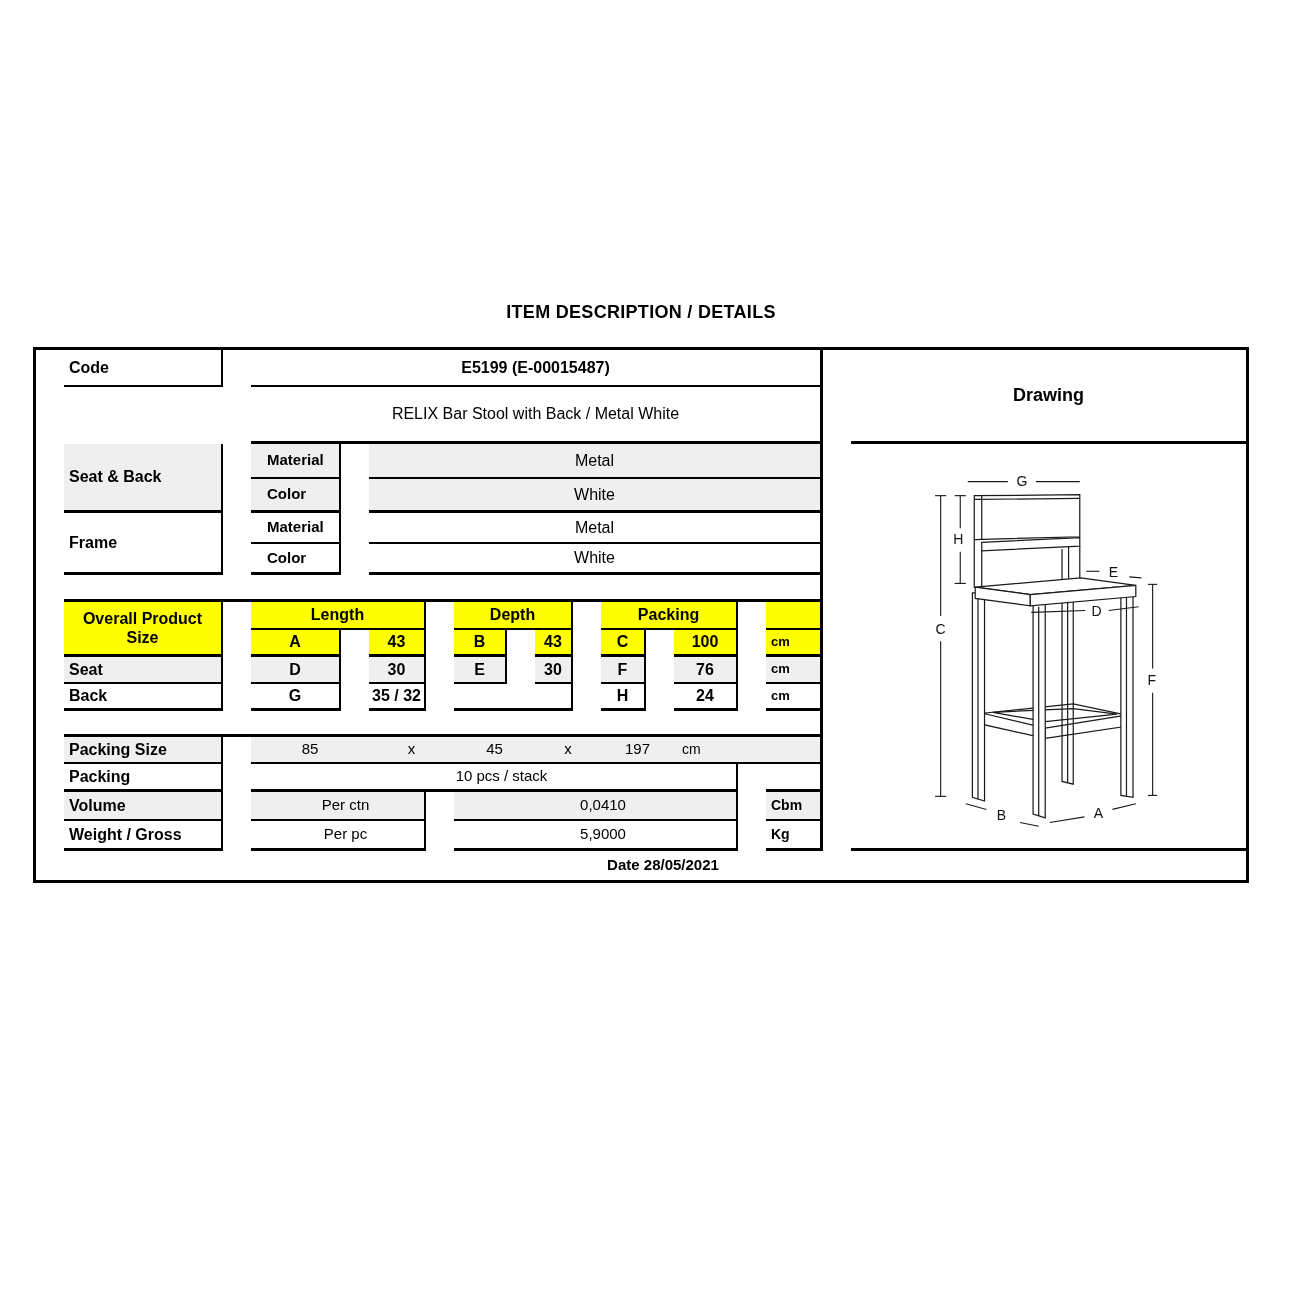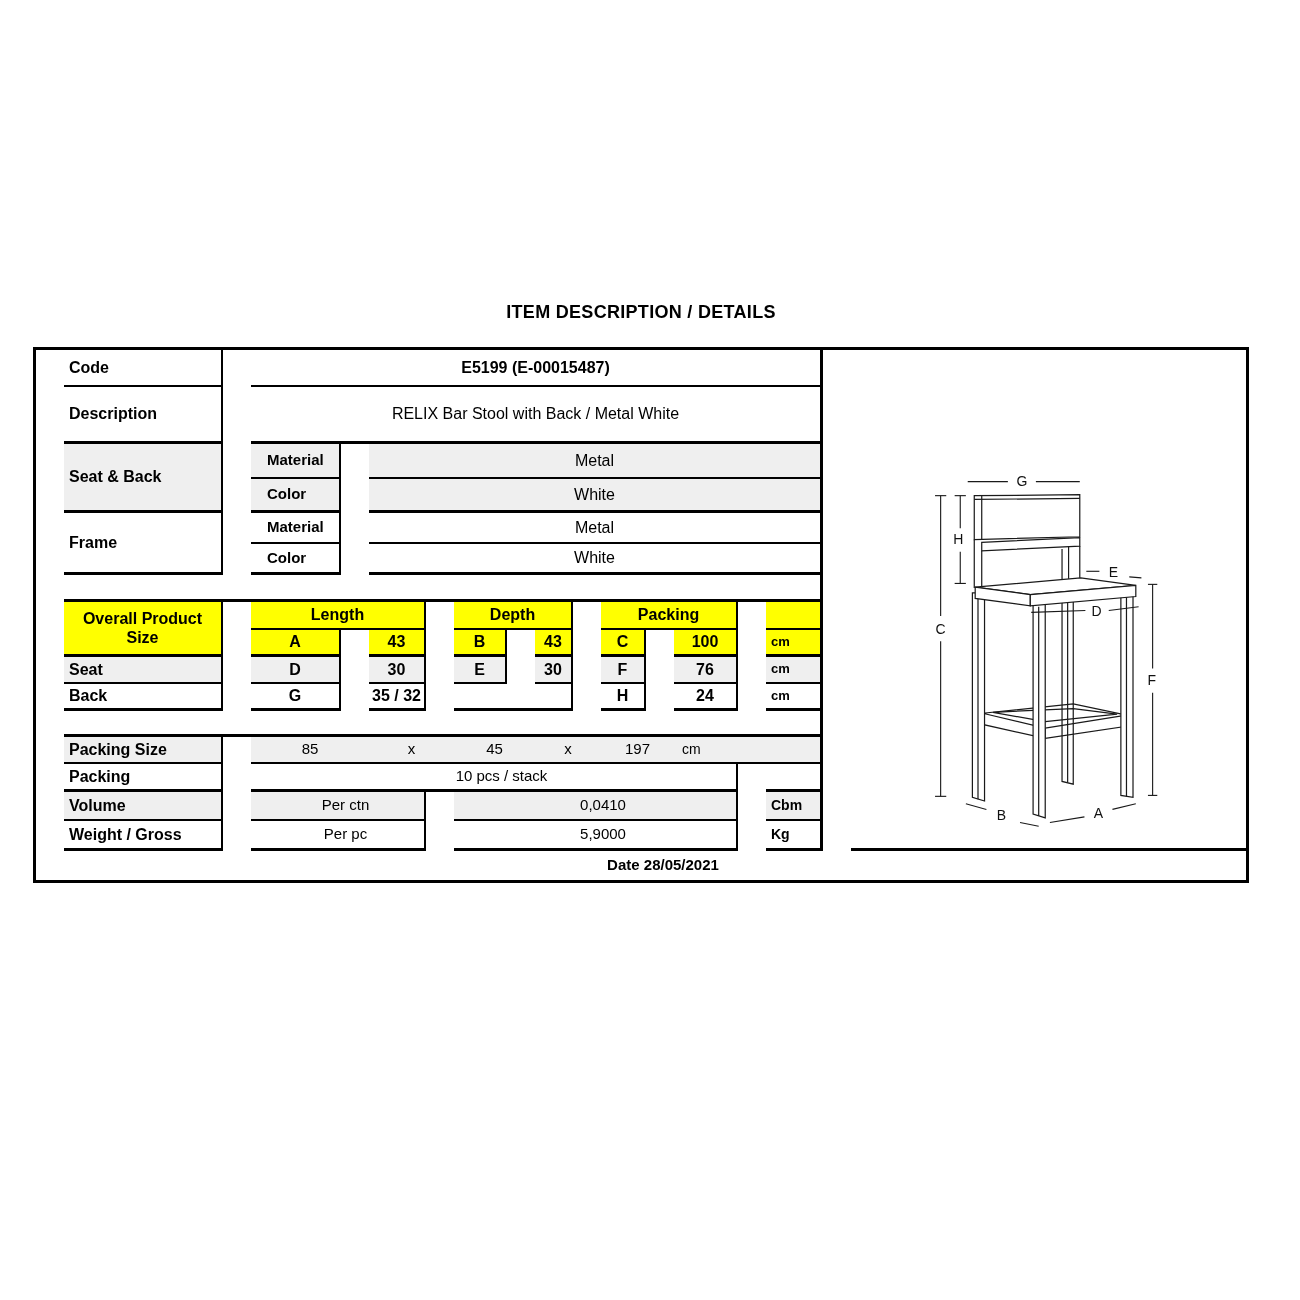--- a/index.html
+++ b/index.html
@@ -48,23 +48,23 @@
 
 <div class="page">
 
   <div class="doc-title">ITEM DESCRIPTION / DETAILS</div>
 
   <div class="tbl">
 
     <div class="c lab" style="grid-area:1/1/2/2">Code</div>
     <div class="c b br3" style="grid-area:1/2/2/9">E5199 (E-00015487)</div>
 
-    <div class="c lab bb3" style="grid-area:2/1/3/2">Description</div>
     <div class="c br3 bb3" style="grid-area:2/2/3/9">RELIX Bar Stool with Back / Metal White</div>
 
+    <div class="c b nbr bb3" style="grid-area:1/9/3/10;font-size:18px">Drawing</div>
 
     <div class="c lab shade bb3" style="grid-area:3/1/5/2">Seat &amp; Back</div>
     <div class="c lab shade f15" style="grid-area:3/2/4/3">Material</div>
     <div class="c shade br3" style="grid-area:3/3/4/9">Metal</div>
     <div class="c lab shade f15 bb3" style="grid-area:4/2/5/3">Color</div>
     <div class="c shade br3 bb3" style="grid-area:4/3/5/9">White</div>
 
     <div class="c lab bb3" style="grid-area:5/1/7/2">Frame</div>
     <div class="c lab f15" style="grid-area:5/2/6/3">Material</div>
     <div class="c br3" style="grid-area:5/3/6/9">Metal</div>

